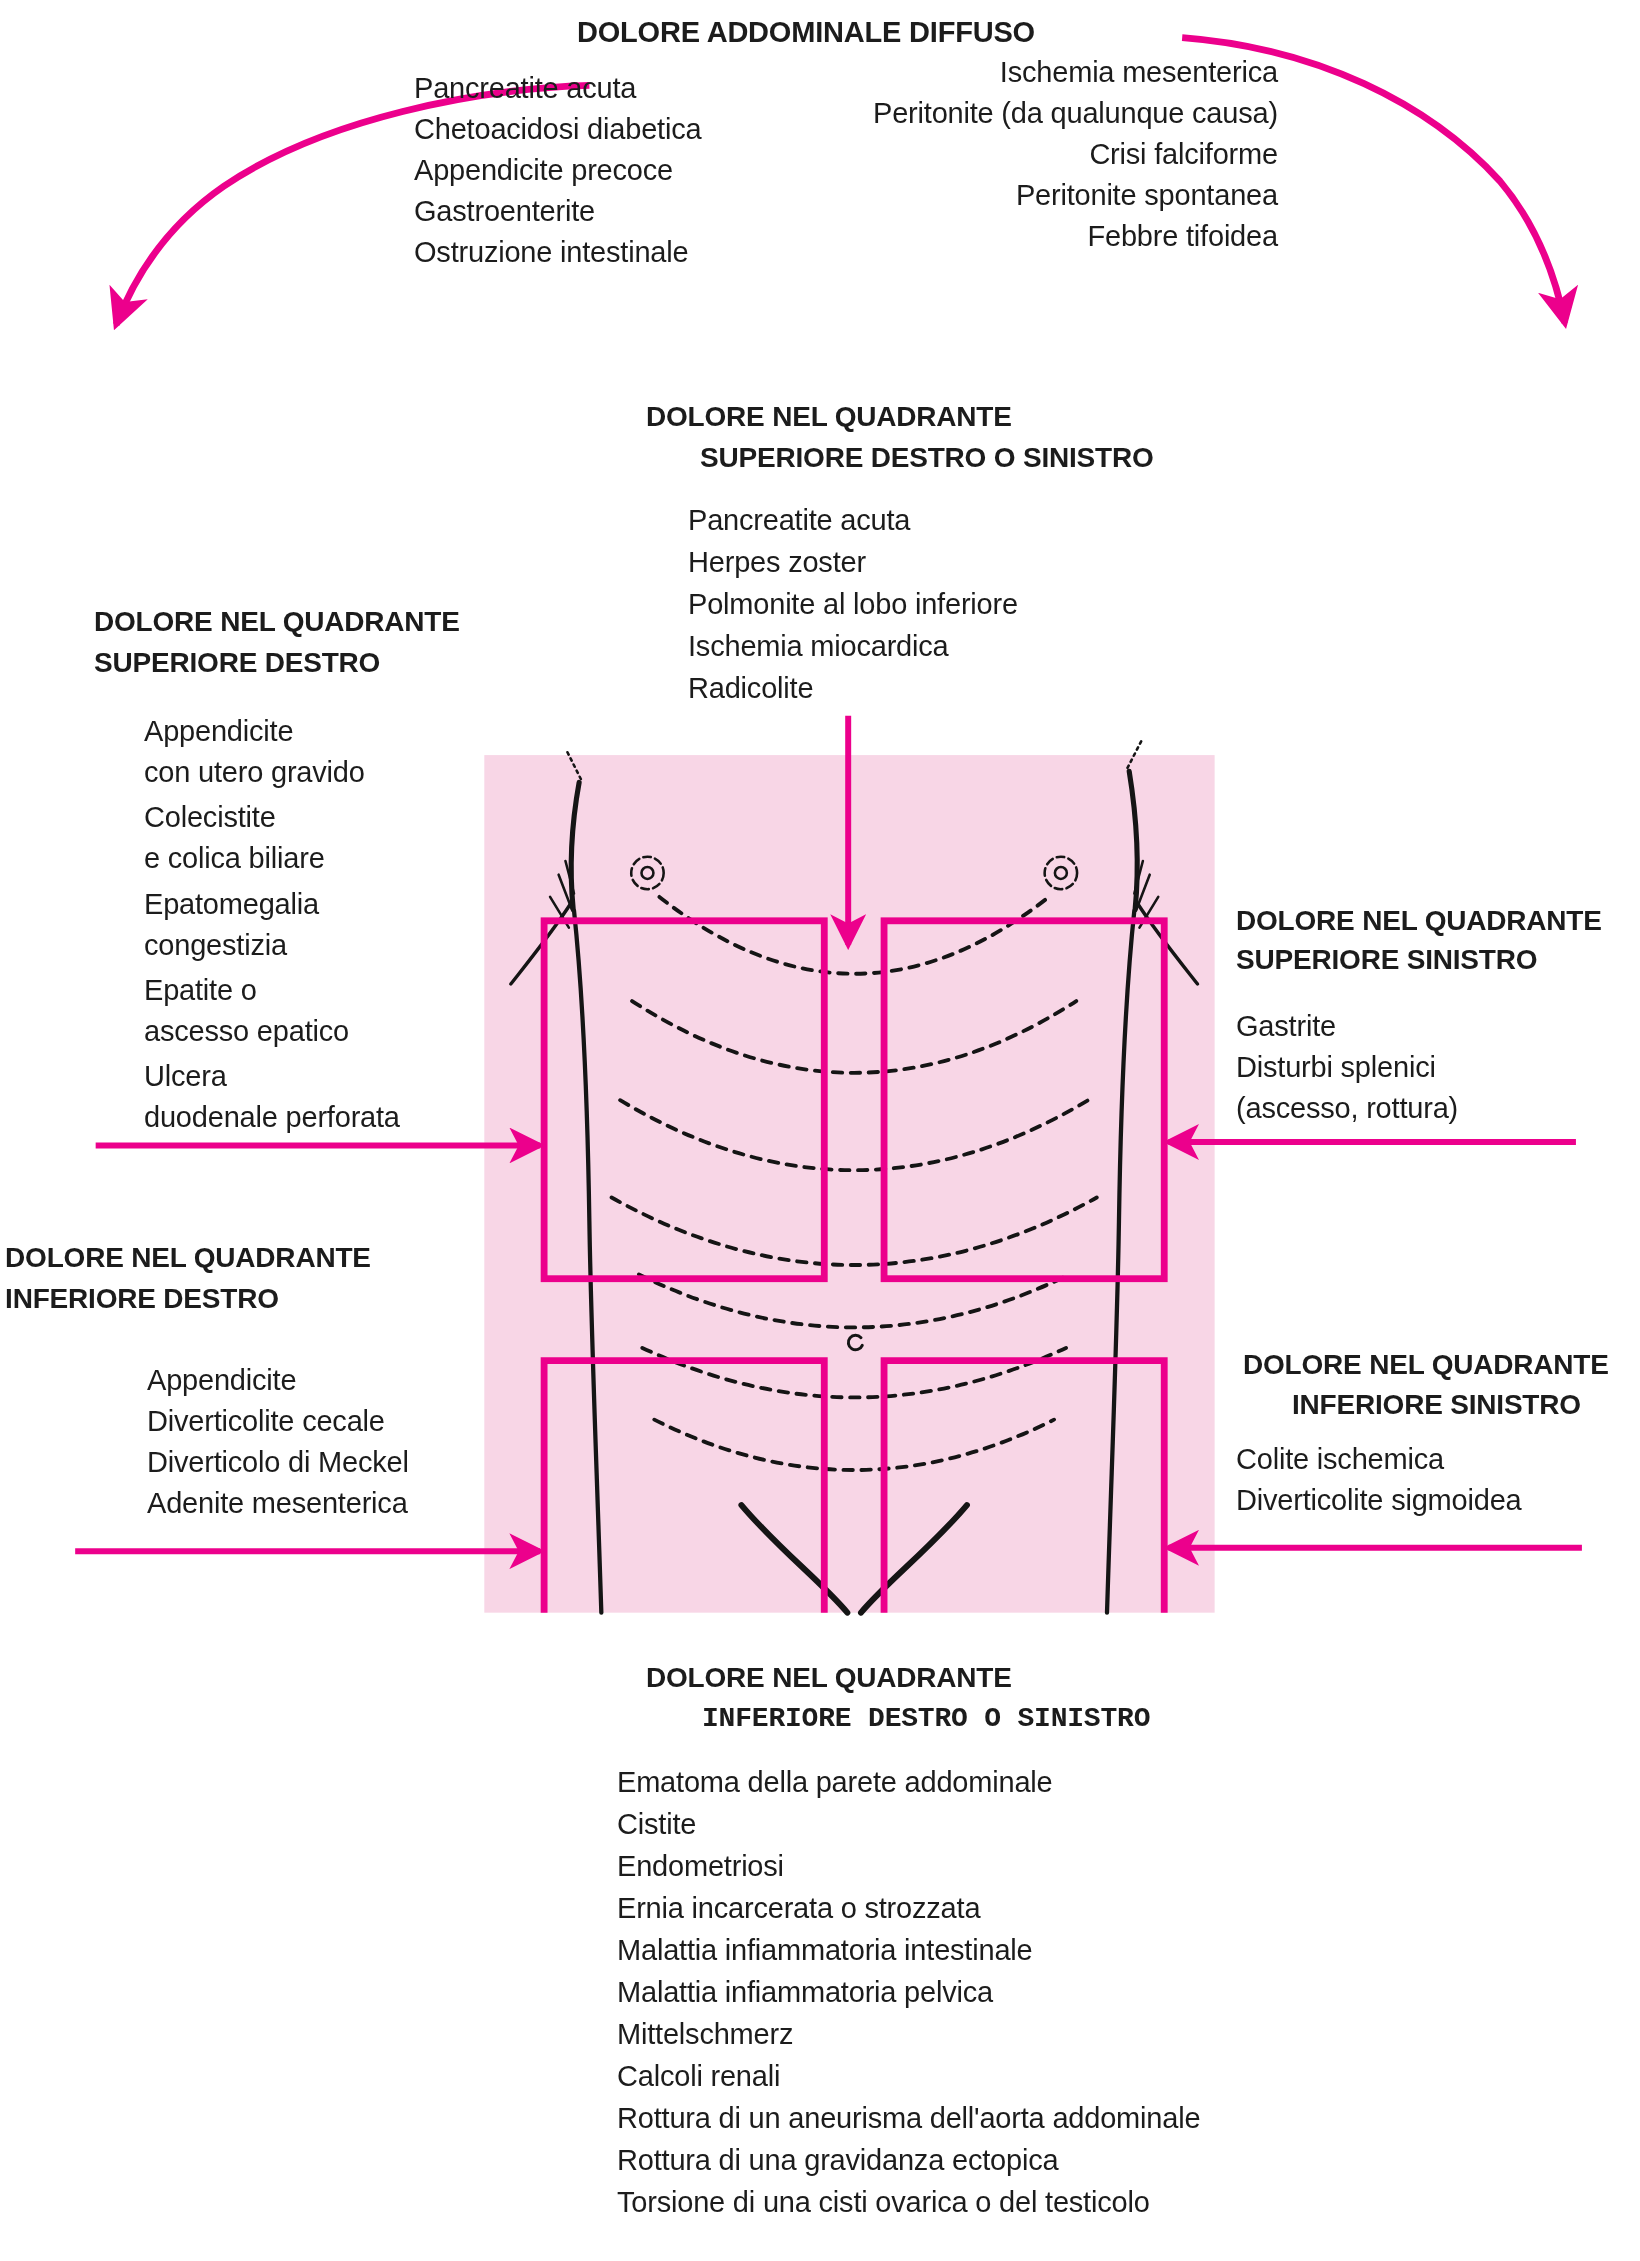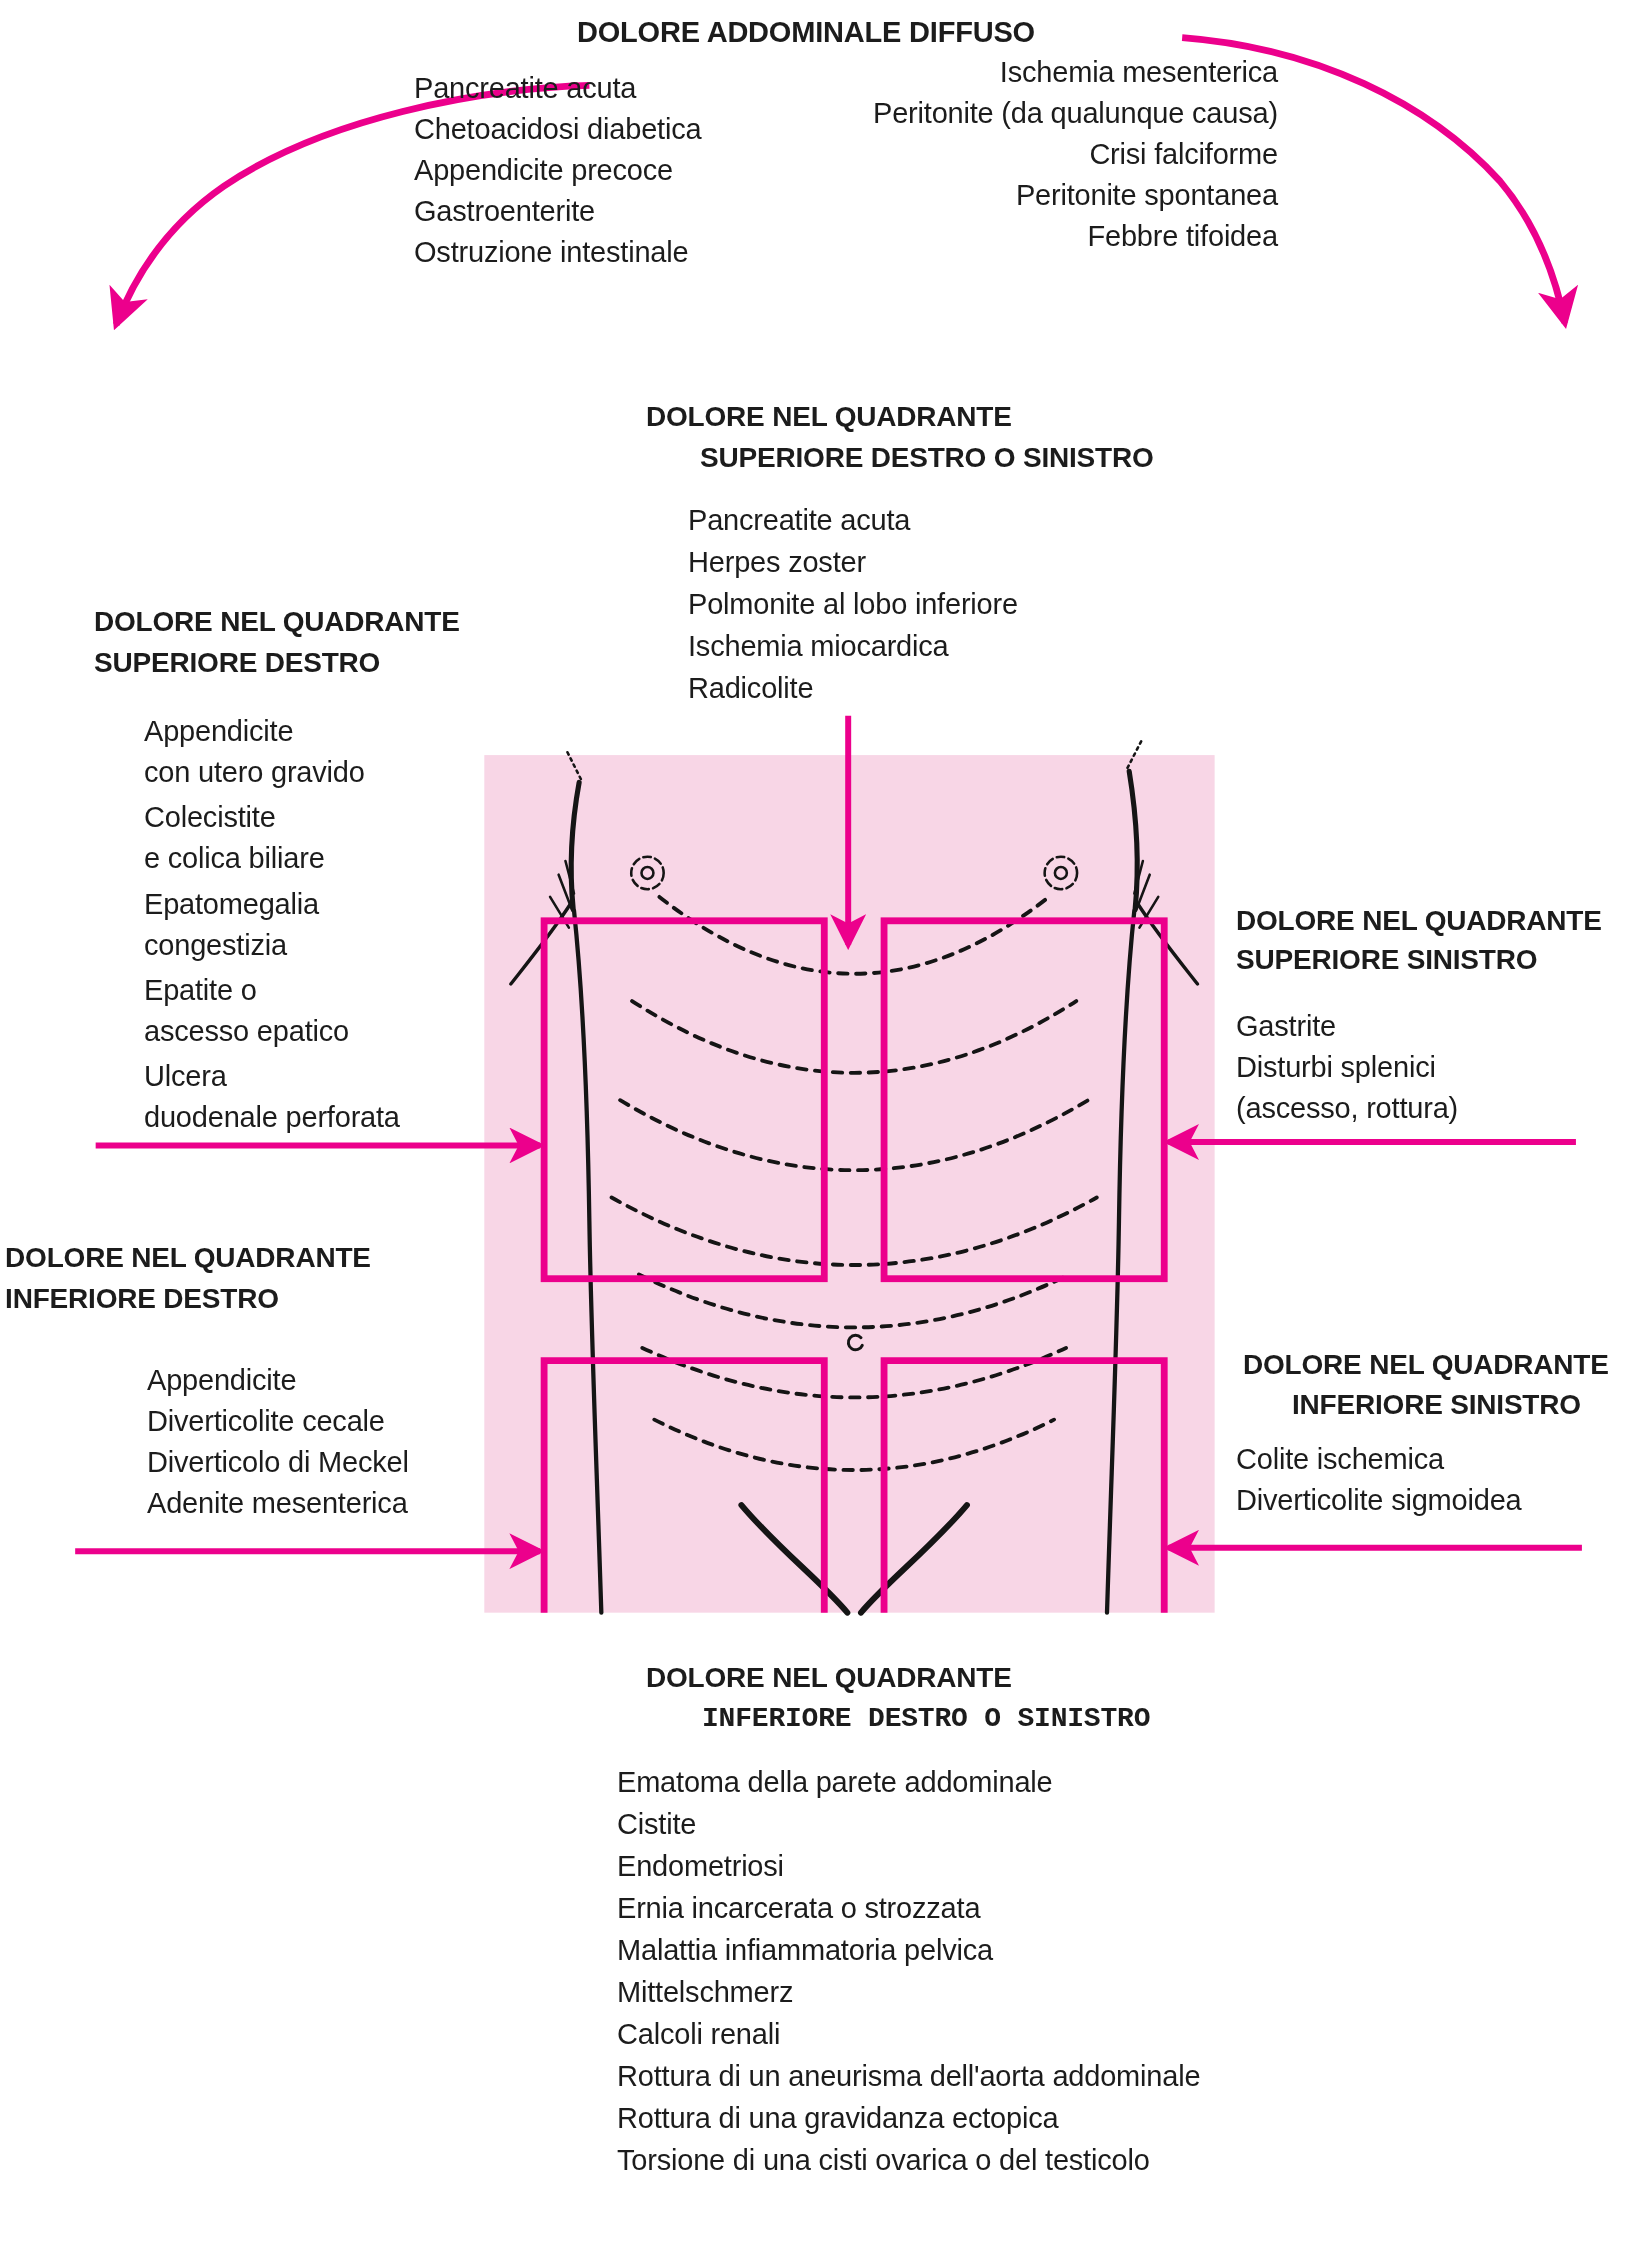--- a/index.html
+++ b/index.html
@@ -161,20 +161,21 @@
   <div class="li">Diverticolite sigmoidea</div>
 </div>
 
 <div class="abs txt t" style="left:646px;top:1659px;">DOLORE NEL QUADRANTE</div>
 <div class="abs txt t" style="left:702px;top:1700px;font-family:Liberation Mono, monospace;">INFERIORE DESTRO O SINISTRO</div>
 <div class="abs txt list" style="left:617px;top:1761px;line-height:42px;">
   <div class="li">Ematoma della parete addominale</div>
   <div class="li">Cistite</div>
   <div class="li">Endometriosi</div>
   <div class="li">Ernia incarcerata o strozzata</div>
+  <div class="li">Malattia infiammatoria intestinale</div>
   <div class="li">Malattia infiammatoria pelvica</div>
   <div class="li">Mittelschmerz</div>
   <div class="li">Calcoli renali</div>
   <div class="li">Rottura di un aneurisma dell'aorta addominale</div>
   <div class="li">Rottura di una gravidanza ectopica</div>
   <div class="li">Torsione di una cisti ovarica o del testicolo</div>
 </div>
 
 
 </body></html>

